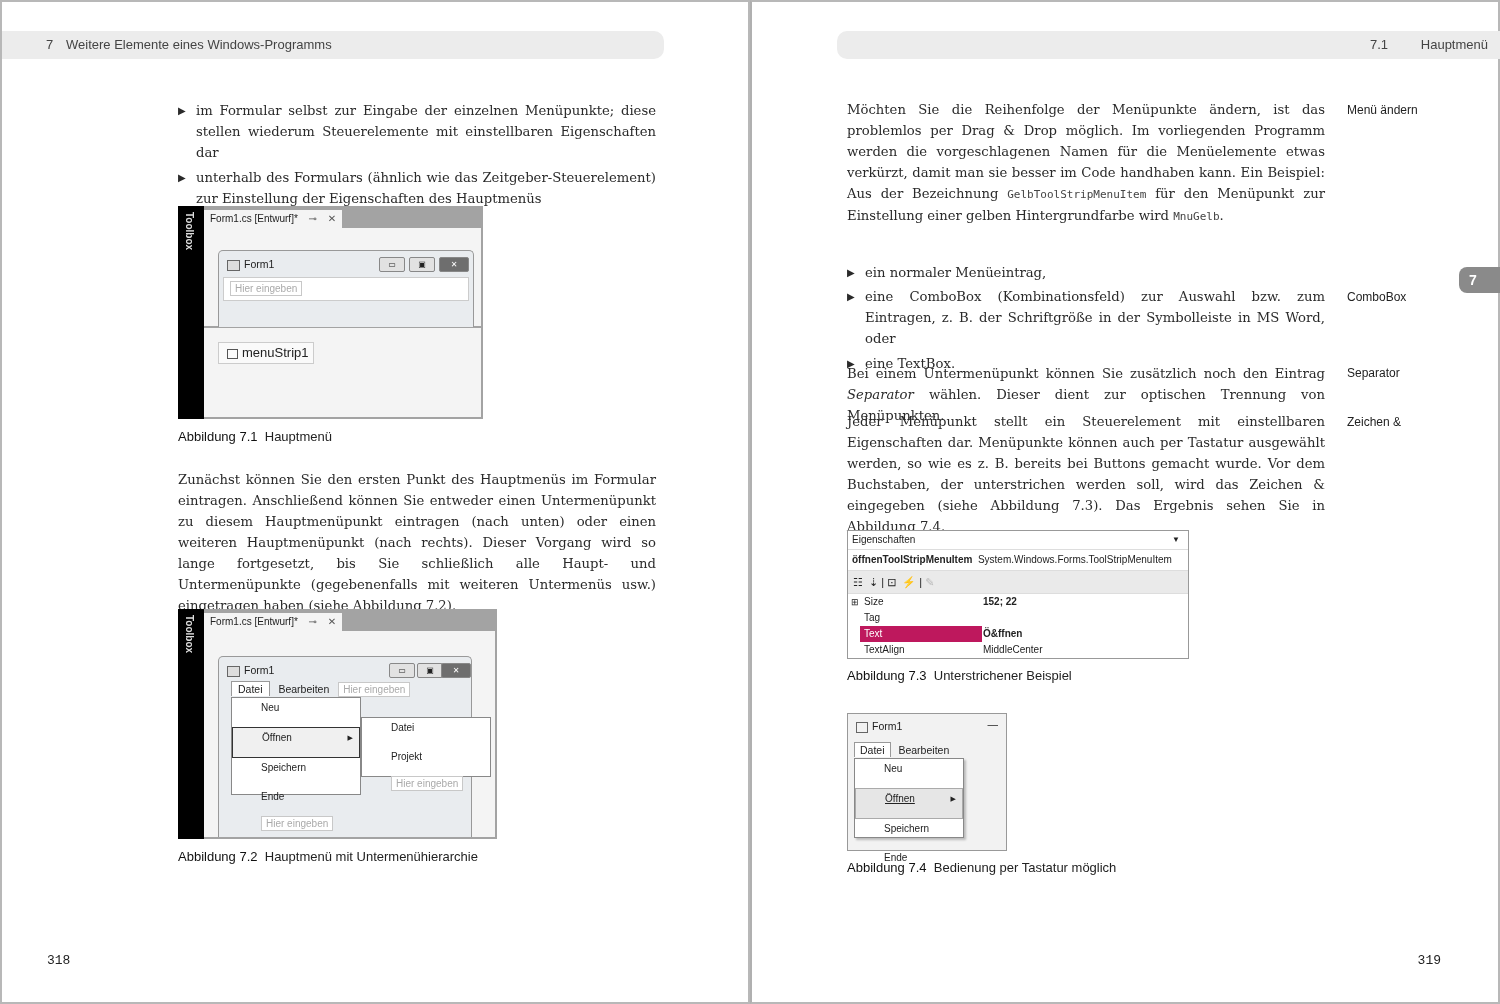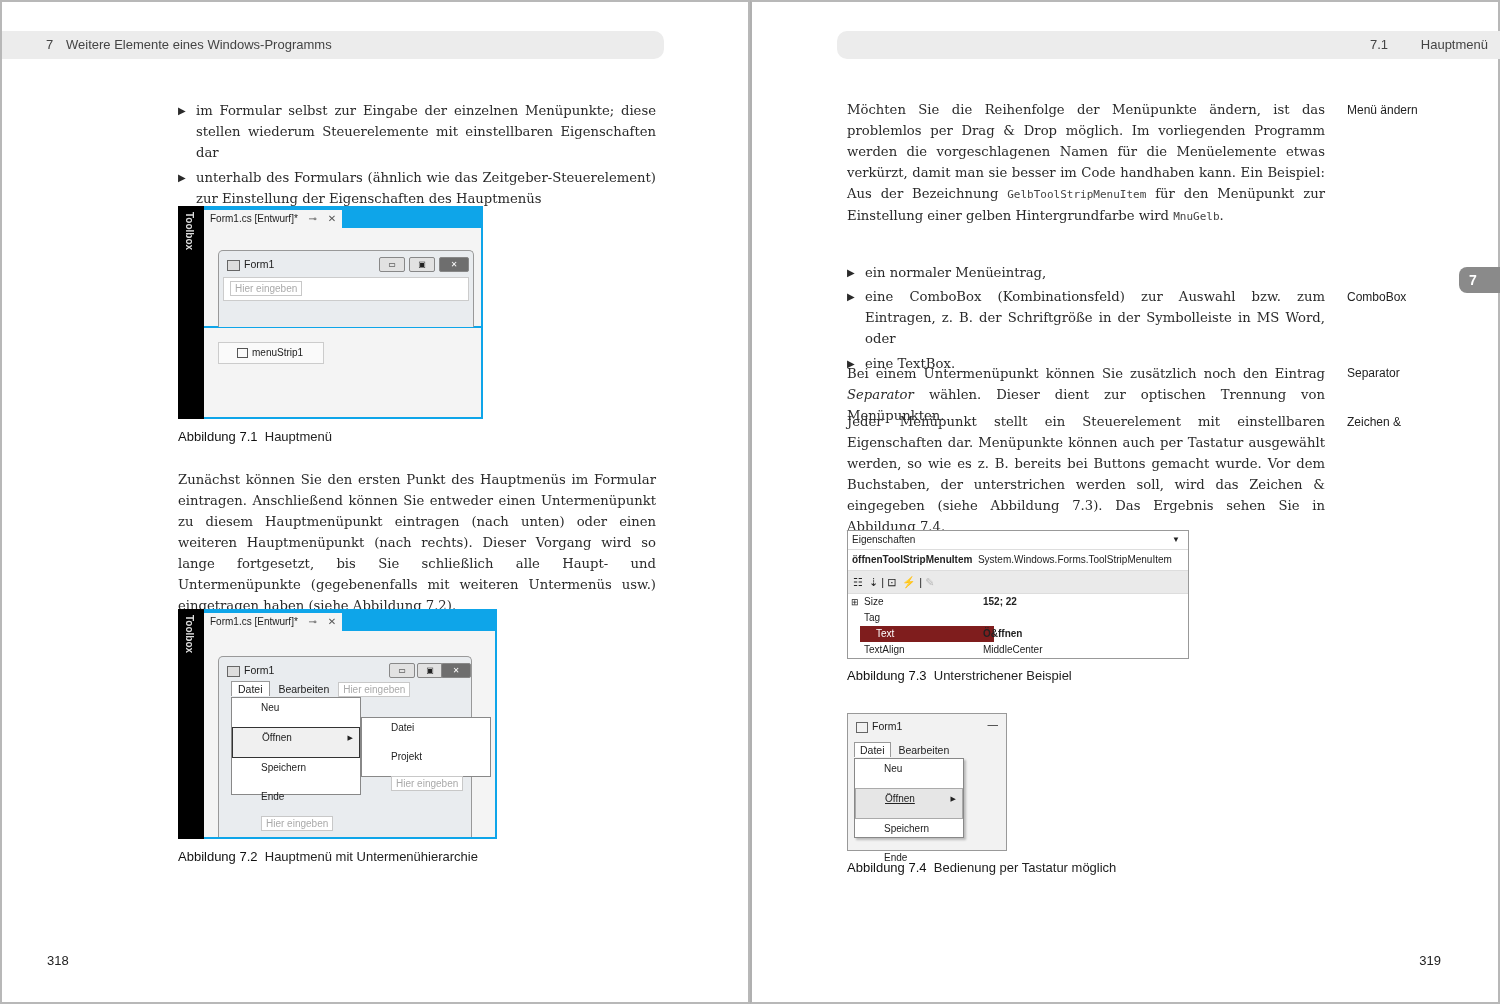--- a/index.html
+++ b/index.html
@@ -18,25 +18,25 @@
   #page-right .header-bar .title { position:absolute; right:14px; }
   .body-text { font-size:13.2px; line-height:21px; text-align:justify; color:#2a2a2a; }
   .body-text p { margin:0; }
   .bullets { list-style:none; margin:0; padding:0; }
   .bullets li { position:relative; padding-left:18px; }
   .bullets li .tri { position:absolute; left:0; top:0; font-size:10px; }
   .mono { font-family:"DejaVu Sans Mono", monospace; font-size:11px; color:#444; }
   .caption { font-family:"Liberation Sans", sans-serif; font-size:13px; color:#222; }
   .caption b { font-weight:normal; color:#111; }
   .margin-note { position:absolute; font-family:"Liberation Sans", sans-serif; font-size:12px; color:#222; }
-  .page-num { position:absolute; top:951px; font-family:Liberation Sans, sans-serif; font-size:13px; color:#222; }
+  .page-num { position:absolute; top:951px; font-family:Liberation Mono, monospace; font-size:13px; color:#222; }
   .chapter-tab { position:absolute; left:707px; top:265px; width:43px; height:26px; background:#8a8a8a; border-radius:8px 0 0 8px;
                  color:#fff; font-family:"Liberation Sans", sans-serif; font-weight:bold; font-size:14px; line-height:26px; padding-left:10px; box-sizing:border-box; }
   
-  .shot { position:absolute; background:#0ea5e9; font-family:"Liberation Sans", sans-serif; font-size:10px; color:#222; }
+  .shot { position:absolute; background:#a3a3a3; font-family:"Liberation Sans", sans-serif; font-size:10px; color:#222; }
   .toolbox-strip { position:absolute; left:0; top:0; width:26px; bottom:0; background:#000; }
   .toolbox-label { position:absolute; left:6px; top:6px; writing-mode:vertical-rl; color:#ddd; font-weight:bold; font-size:10px; }
   .doc-tab { position:absolute; left:26px; top:4px; height:18px; background:#f4f4f4; padding:0 6px; line-height:18px; font-size:10px; }
   .doc-tab .pin, .doc-tab .x { margin-left:8px; color:#555; }
   .designer { position:absolute; left:26px; top:22px; right:2px; background:#f4f4f4; }
   .win { position:absolute; background:#e9ecef; border:1px solid #999; border-radius:5px 5px 0 0; }
   .win-title { position:absolute; left:8px; top:7px; font-size:10.5px; }
   .win-title .ico { display:inline-block; width:11px; height:9px; border:1px solid #666; margin-right:4px; vertical-align:middle; background:#ddd; }
   .winbtn { position:absolute; top:6px; width:24px; height:13px; border:1px solid #888; border-radius:2px; background:#e2e2e2; font-size:8px; text-align:center; line-height:13px; }
   .winbtn.close { background:#6e6e6e; color:#fff; width:28px; }
@@ -76,21 +76,21 @@
         <div class="win-title"><span class="ico"></span><span>Form1</span></div>
         <div class="winbtn" style="right:68px;">▭</div>
         <div class="winbtn" style="right:38px;">▣</div>
         <div class="winbtn close" style="right:4px;">✕</div>
         <div style="position:absolute; left:4px; top:26px; right:4px; height:22px; background:#fff; border:1px solid #ccc;">
           <span class="placeholder" style="position:absolute; left:6px; top:3px;">Hier eingeben</span>
         </div>
       </div>
     </div>
     <div style="position:absolute; left:26px; top:122px; right:2px; bottom:2px; background:#f4f4f4;">
-      <div style="position:absolute; left:14px; top:14px; width:86px; height:20px; border:1px solid #ccc; background:#fafafa; line-height:20px; padding-left:18px; font-size:10px;">
+      <div style="position:absolute; left:14px; top:14px; width:86px; height:20px; border:1px solid #ccc; background:#fafafa; line-height:20px; padding-left:8px; font-size:13px;">
         <span style="display:inline-block; width:9px; height:8px; border:1px solid #555; margin-right:4px; vertical-align:middle;"></span><span>menuStrip1</span>
       </div>
     </div>
   </div>
   <div class="caption" style="position:absolute; left:176px; top:427px;">
     <b>Abbildung 7.1</b>&nbsp;&nbsp;<span>Hauptmenü</span>
   </div>
 
   <div class="body-text" style="position:absolute; left:176px; top:467px; width:478px;">
     <p>Zunächst können Sie den ersten Punkt des Hauptmenüs im Formular eintragen. Anschließend können Sie entweder einen Untermenüpunkt zu diesem Hauptmenüpunkt eintragen (nach unten) oder einen weiteren Hauptmenüpunkt (nach rechts). Dieser Vorgang wird so lange fortgesetzt, bis Sie schließlich alle Haupt- und Untermenüpunkte (gegebenenfalls mit weiteren Untermenüs usw.) eingetragen haben (siehe Abbildung 7.2).</p>
@@ -189,21 +189,21 @@
       <div class="row" style="top:0;">
         <span style="position:absolute; left:3px; font-size:9px;">⊞</span>
         <span style="position:absolute; left:16px;">Size</span>
         <b style="position:absolute; left:135px;">152; 22</b>
       </div>
       <div class="row" style="top:16px;">
         <span style="position:absolute; left:16px;">Tag</span>
         <span style="position:absolute; left:135px;"></span>
       </div>
       <div class="row" style="top:32px;">
-        <span style="position:absolute; left:12px; width:118px; background:#7f1d1d; color:#fff; padding-left:16px;">Text</span>
+        <span style="position:absolute; left:12px; width:118px; background:#be185d; color:#fff; padding-left:4px;">Text</span>
         <b style="position:absolute; left:135px;">Ö&amp;ffnen</b>
       </div>
       <div class="row" style="top:48px;">
         <span style="position:absolute; left:16px;">TextAlign</span>
         <span style="position:absolute; left:135px;">MiddleCenter</span>
       </div>
     </div>
   </div>
   <div class="caption" style="position:absolute; left:95px; top:666px;">
     <b>Abbildung 7.3</b>&nbsp;&nbsp;<span>Unterstrichener Beispiel</span>

